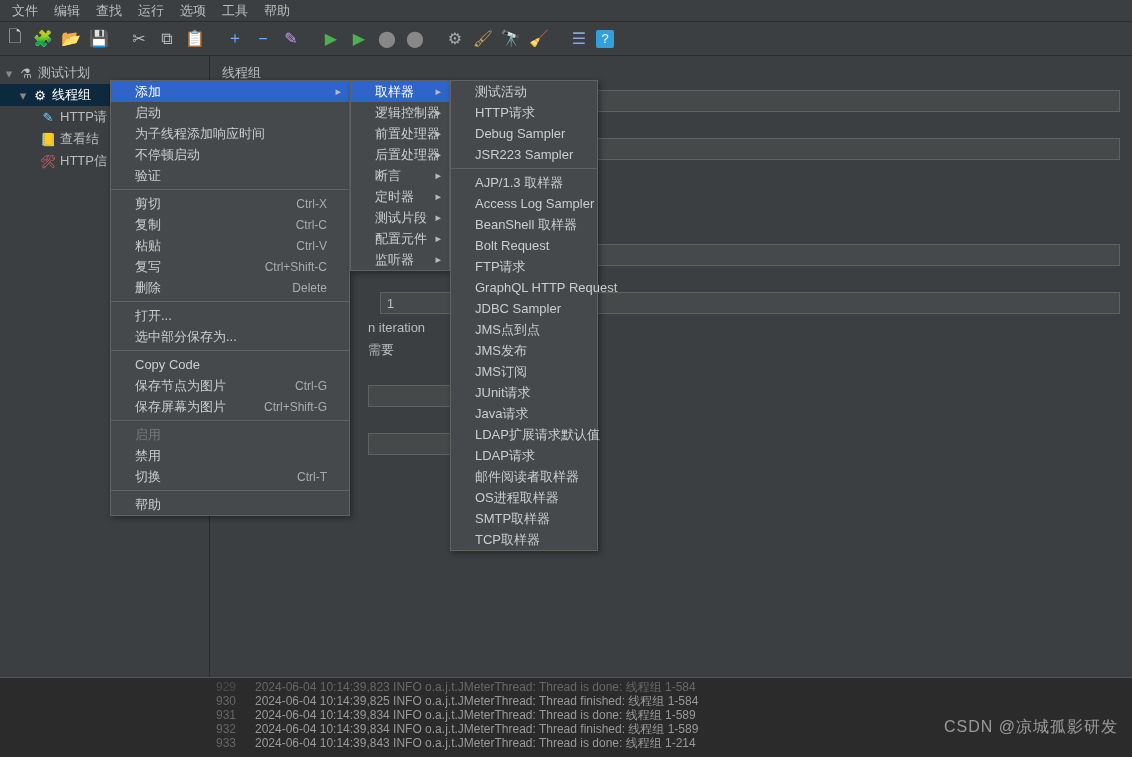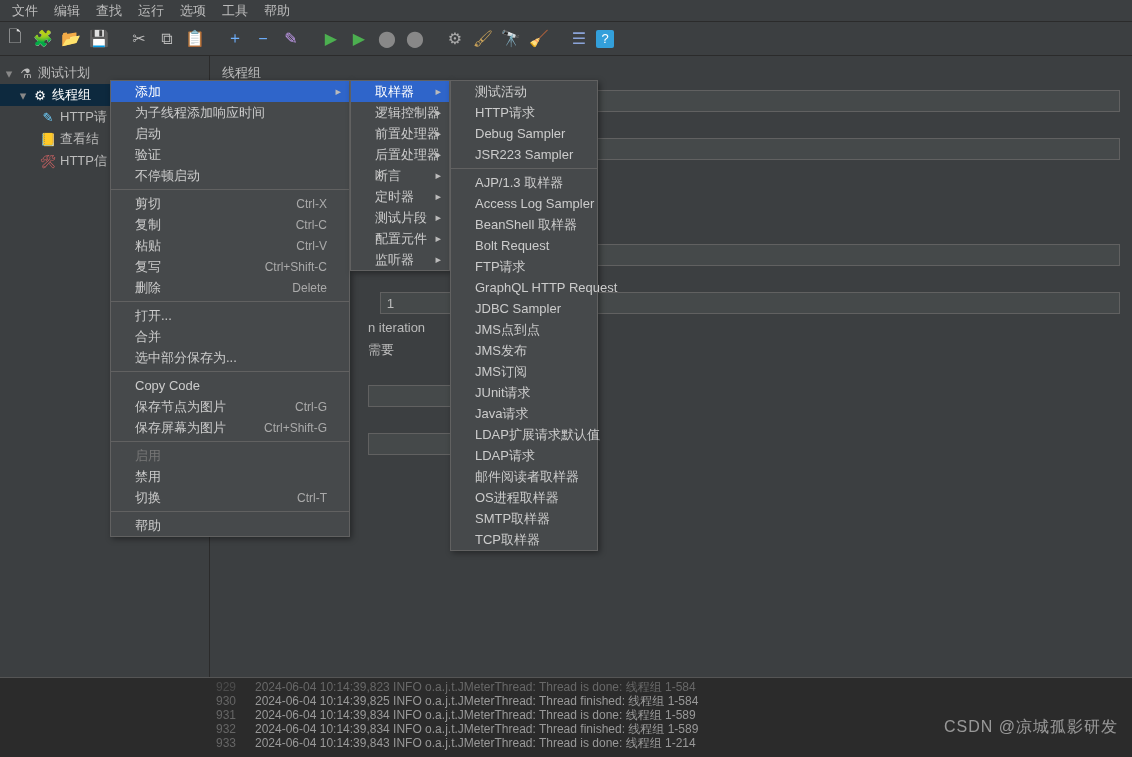--- a/index.html
+++ b/index.html
@@ -155,30 +155,30 @@
         <span style="margin-left:146px;width:440px;"><input class="field-input" style=""></span>
       </div>
   </div>
 </div>
 
 <div class="context-menu menu1" id="cm1">
     <div class="cm-item sub hl">
       <span>添加</span>
     </div>
     <div class="cm-item">
+      <span>启动</span>
+    </div>
+    <div class="cm-item">
       <span>为子线程添加响应时间</span>
     </div>
     <div class="cm-item">
-      <span>启动</span>
+      <span>不停顿启动</span>
     </div>
     <div class="cm-item">
       <span>验证</span>
-    </div>
-    <div class="cm-item">
-      <span>不停顿启动</span>
     </div>
     <div class="cm-sep"></div>
     <div class="cm-item">
       <span>剪切</span>
       <span class="sc">Ctrl-X</span>
     </div>
     <div class="cm-item">
       <span>复制</span>
       <span class="sc">Ctrl-C</span>
     </div>
@@ -190,23 +190,20 @@
       <span>复写</span>
       <span class="sc">Ctrl+Shift-C</span>
     </div>
     <div class="cm-item">
       <span>删除</span>
       <span class="sc">Delete</span>
     </div>
     <div class="cm-sep"></div>
     <div class="cm-item">
       <span>打开...</span>
-    </div>
-    <div class="cm-item">
-      <span>合并</span>
     </div>
     <div class="cm-item">
       <span>选中部分保存为...</span>
     </div>
     <div class="cm-sep"></div>
     <div class="cm-item">
       <span>Copy Code</span>
     </div>
     <div class="cm-item">
       <span>保存节点为图片</span>

